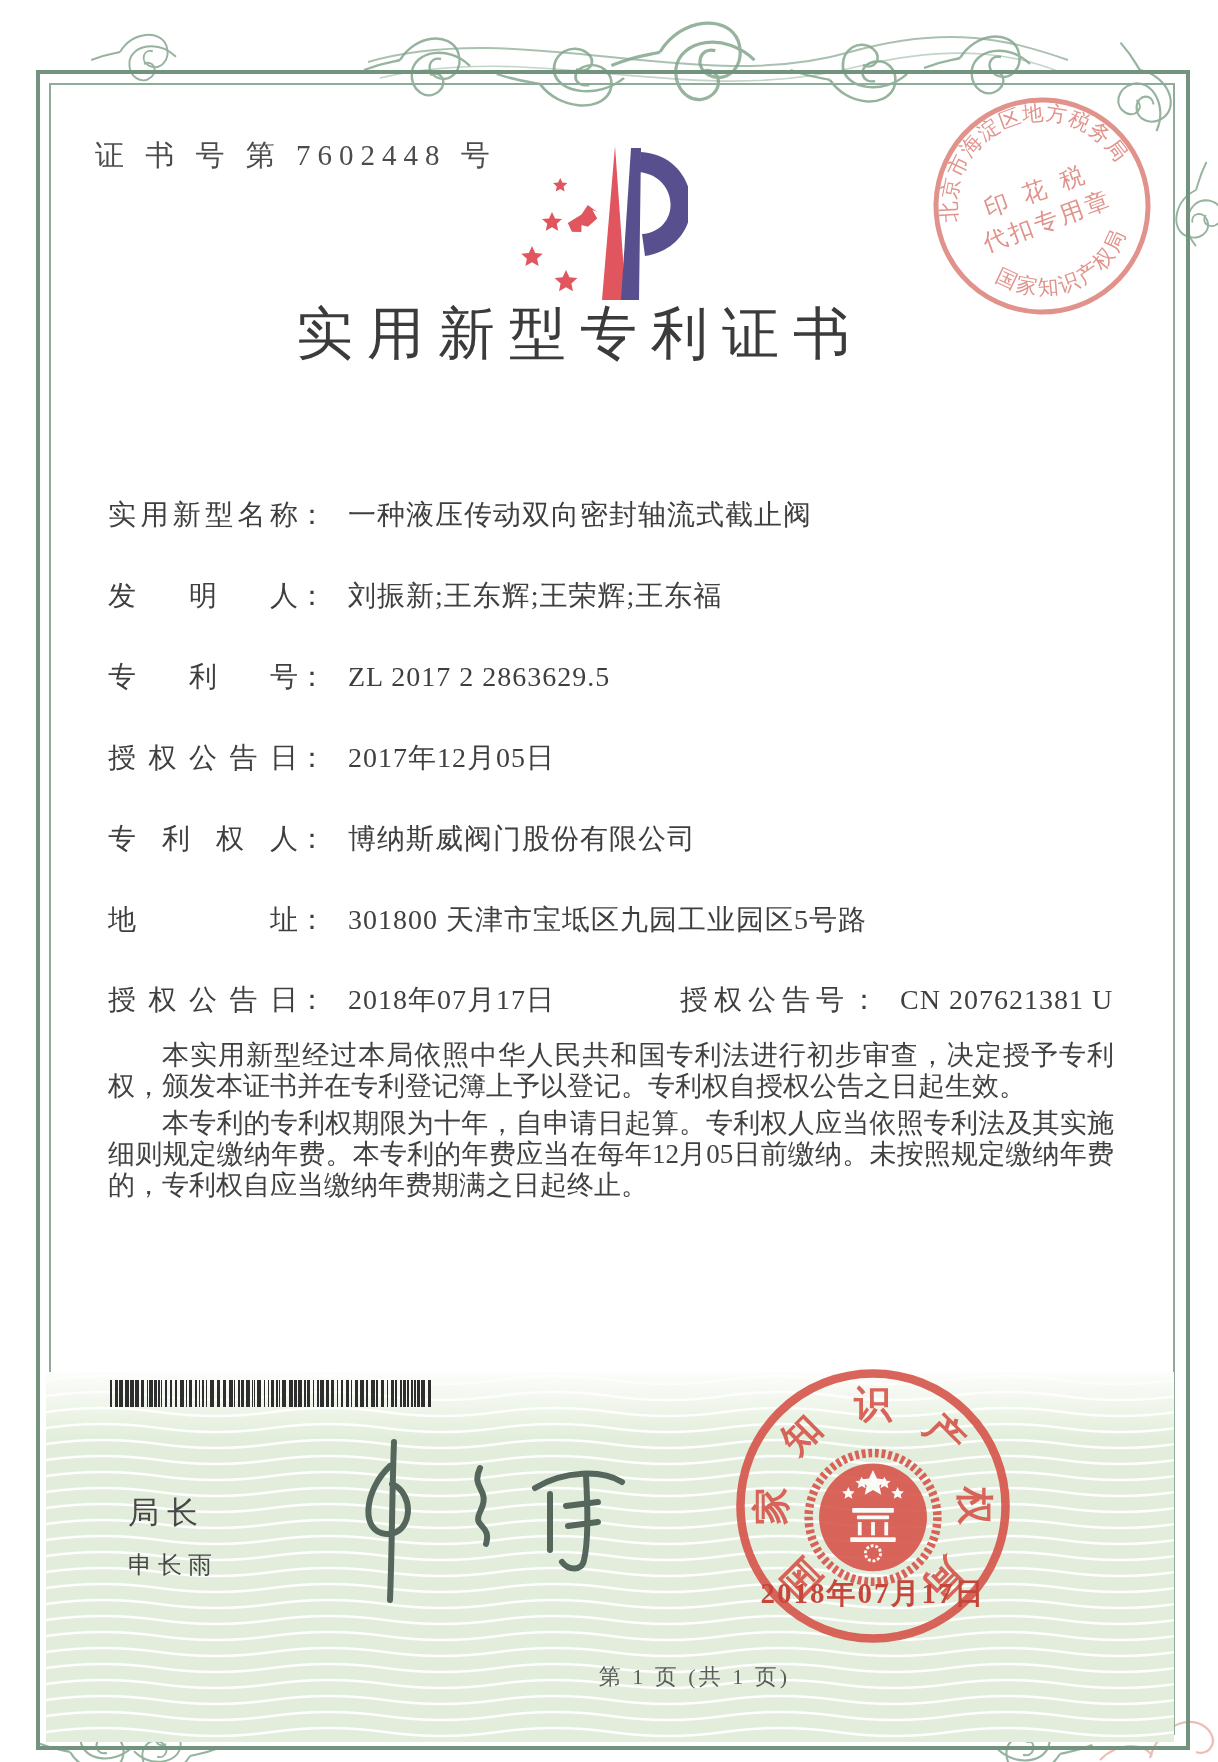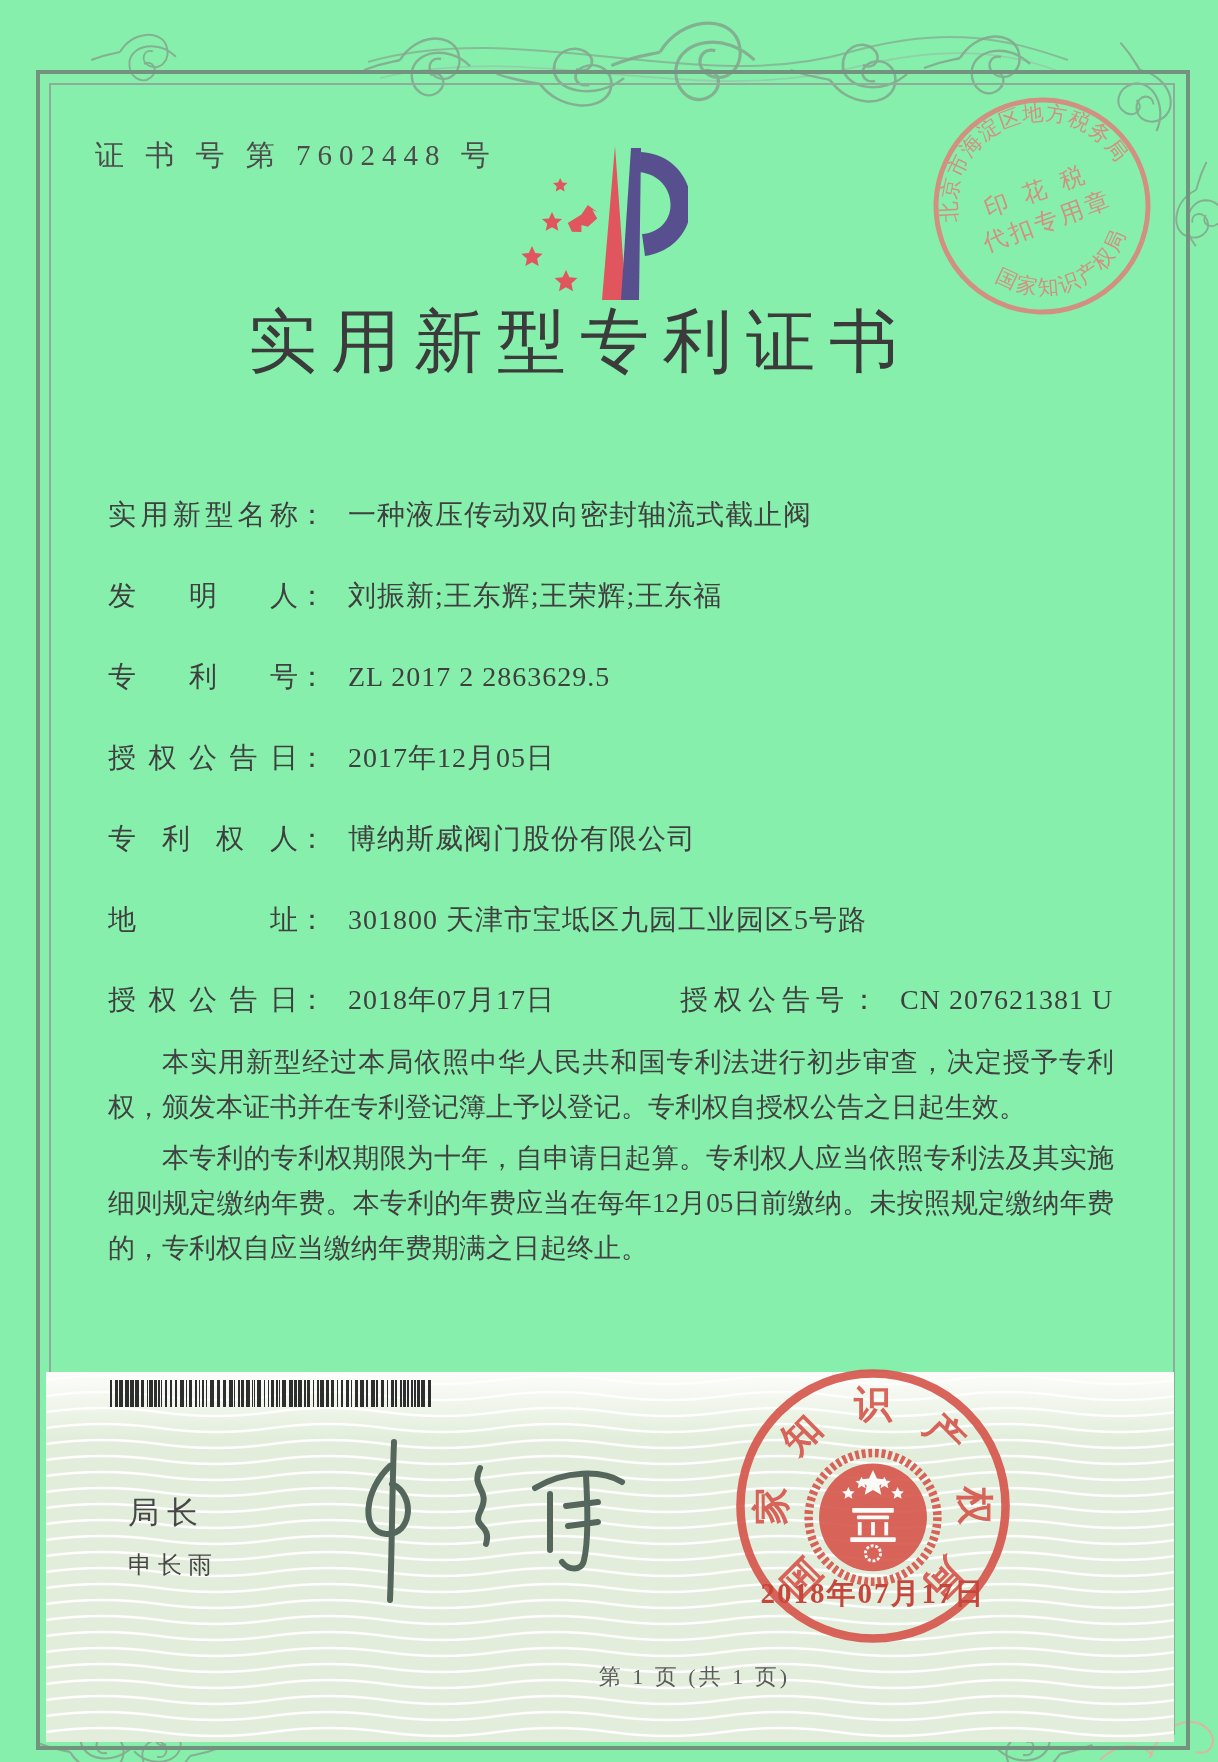--- a/index.html
+++ b/index.html
@@ -1,38 +1,38 @@
 <!DOCTYPE html>
 <html><head>
 <meta charset="utf-8">
 <style>
   html,body{margin:0;padding:0;background:#e8e8e8;}
   .page{
     position:relative;width:1218px;height:1762px;margin:0 auto;
-    background:#86efac;overflow:hidden;
+    background:#ffffff;overflow:hidden;
     font-family:"Liberation Serif","DejaVu Serif",serif;color:#3f3f3f;
   }
   .abs{position:absolute;}
   
   .frame-outer{left:36px;top:70px;width:1146px;height:1672px;border:4px solid #74937f;}
   .frame-inner{left:49px;top:83px;width:1122px;height:1648px;border:2px solid #8fab99;}
   
   .cert-no{left:95px;top:136px;font-size:29px;letter-spacing:7px;color:#4c4c4c;}
   
-  .title{left:0;top:296px;width:1160px;text-align:center;font-size:69px;
+  .title{left:0;top:296px;width:1160px;text-align:center;font-size:57px;
          letter-spacing:14px;color:#3b3b3b;font-weight:500;}
   
   .field-row{left:108px;width:1010px;font-size:28px;white-space:nowrap;}
   .f-label{display:inline-block;width:190px;text-align:justify;text-align-last:justify;}
   .f-colon{display:inline-block;margin-right:6px;}
   .f-value{letter-spacing:1px;margin-left:16px;}
   .grant-pub{left:680px;top:981px;font-size:28px;white-space:nowrap;}
   .grant-pub .lbl{letter-spacing:6px;}
   
-  .paras{left:108px;top:1040px;width:1006px;font-size:27px;line-height:45px;
+  .paras{left:108px;top:1040px;width:1006px;font-size:27px;line-height:31px;
          text-align:justify;color:#414141;}
   .paras p{margin:0 0 6px 0;text-indent:2em;}
   
   .barcode{left:110px;top:1380px;}
   
   .waves{left:46px;top:1372px;}
   
   .director-label{left:128px;top:1492px;font-size:31px;letter-spacing:8px;color:#474747;
                   font-family:"Liberation Sans","DejaVu Sans",sans-serif;}
   .director-name{left:128px;top:1549px;font-size:24px;letter-spacing:6px;color:#474747;

